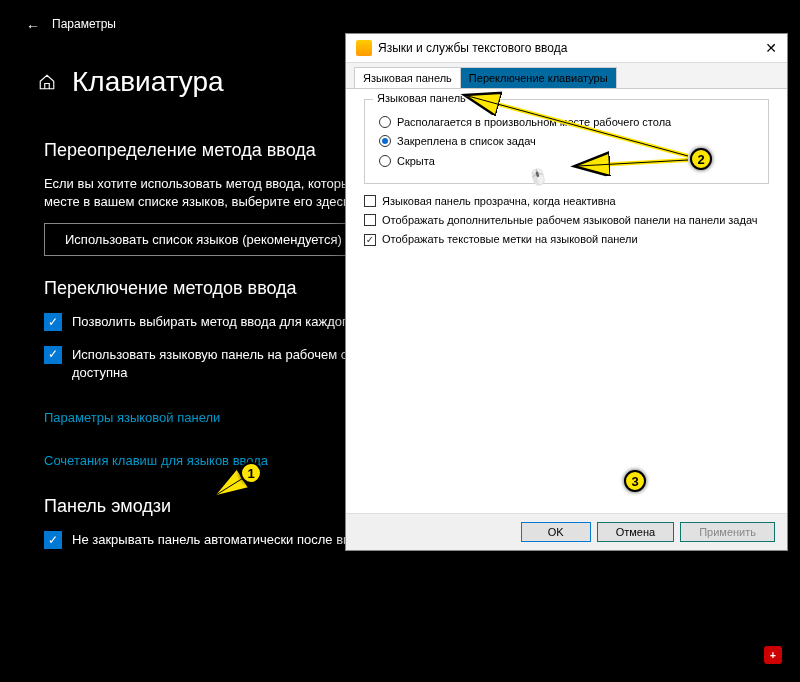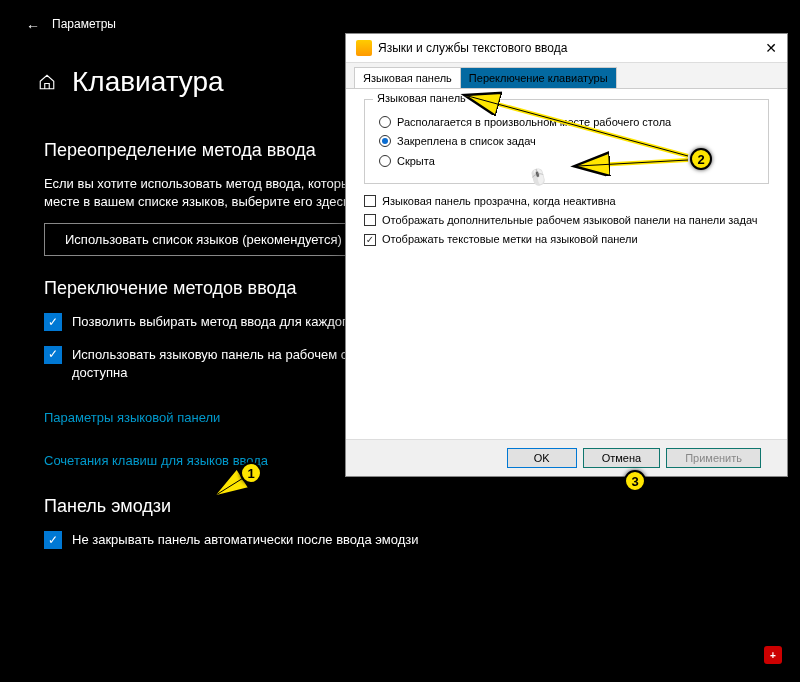--- a/index.html
+++ b/index.html
@@ -14,36 +14,36 @@
   .page-title { font-size: 28px; font-weight: 300; }
   .content { padding: 10px 36px; max-width: 520px; }
   .section-heading { font-size: 18px; font-weight: 400; margin: 22px 0 14px; }
   .body-text { font-size: 13px; line-height: 1.4; margin-bottom: 12px; }
   .dropdown { border: 1px solid #888; padding: 8px 20px; font-size: 13px; display: inline-block; min-width: 320px; }
   .check-row { display: flex; align-items: flex-start; gap: 10px; margin: 14px 0; font-size: 13px; line-height: 1.4; }
   .checkbox { width: 18px; height: 18px; background: #0078d4; display: flex; align-items: center; justify-content: center; flex-shrink: 0; color: #fff; font-size: 12px; }
   .link { color: #0099cc; font-size: 13px; margin: 28px 0; display: block; }
 
   
-  .dialog { position: absolute; left: 337px; top: 25px; width: 443px; height: 444px; background: #fff; color: #000; border: 1px solid #888; font-size: 12px; box-shadow: 0 4px 20px rgba(0,0,0,.6); }
+  .dialog { position: absolute; left: 337px; top: 25px; width: 443px; height: 518px; background: #fff; color: #000; border: 1px solid #888; font-size: 12px; box-shadow: 0 4px 20px rgba(0,0,0,.6); }
   .dlg-titlebar { display: flex; align-items: center; justify-content: space-between; padding: 6px 10px; border-bottom: 1px solid #ddd; }
   .dlg-title-left { display: flex; align-items: center; gap: 6px; }
   .dlg-icon { width: 16px; height: 16px; display: inline-block; background: linear-gradient(#fc0,#f90); border-radius: 2px; position: relative; }
   .dlg-close { font-size: 14px; cursor: pointer; }
   .tabs { display: flex; padding: 4px 8px 0; background: #f3f3f3; font-size: 11px; }
   .tab { padding: 4px 8px; border: 1px solid #ccc; border-bottom: none; margin-right: -1px; background: #0369a1; }
   .tab.active { background: #fff; position: relative; z-index: 2; }
   .tab-body { background: #fff; padding: 10px 18px; border-top: 1px solid #ccc; }
   .group { border: 1px solid #ccc; padding: 10px 14px; margin-bottom: 10px; position: relative; }
   .group-label { position: absolute; top: -8px; left: 8px; background: #fff; padding: 0 4px; font-size: 11px; }
   .radio-row, .cb-row { display: flex; align-items: center; gap: 6px; margin: 5px 0; font-size: 11px; line-height: 1.3; }
   .radio { width: 12px; height: 12px; border: 1px solid #333; border-radius: 50%; display: inline-flex; align-items: center; justify-content: center; flex-shrink: 0; }
   .radio.checked::after { content:""; width: 6px; height: 6px; background: #0b6dd1; border-radius:50%; }
   .cb { width: 12px; height: 12px; border: 1px solid #333; display: inline-flex; align-items: center; justify-content: center; flex-shrink:0; font-size:10px; color:#333; }
-  .dlg-footer { position: absolute; bottom: 0; left: 0; right: 0; background: #f0f0f0; padding: 8px 26px; display: flex; justify-content: flex-end; gap: 6px; border-top: 1px solid #ddd; }
+  .dlg-footer { position: absolute; bottom: 0; left: 0; right: 0; background: #f0f0f0; padding: 8px 12px; display: flex; justify-content: flex-end; gap: 6px; border-top: 1px solid #ddd; }
   .btn { border: 1px solid #0f766e; background: #e1e1e1; padding: 3px 18px; font-size: 11px; min-width: 70px; text-align: center; }
   .btn.primary { border: 1px solid #0078d4; }
   .btn.disabled { color: #888; }
 
   
   .step { position: absolute; width: 22px; height: 22px; background: #ffe600; border: 2px solid #000; border-radius: 50%; display: flex; align-items: center; justify-content: center; font-weight: bold; font-size: 13px; color: #000; z-index:50; box-shadow: 0 0 4px rgba(0,0,0,.7); }
   .arrow-svg { position: absolute; z-index: 40; pointer-events: none; }
   .cursor-pointer { position: absolute; font-size: 16px; z-index: 45; transform: rotate(-15deg); }
 
   

